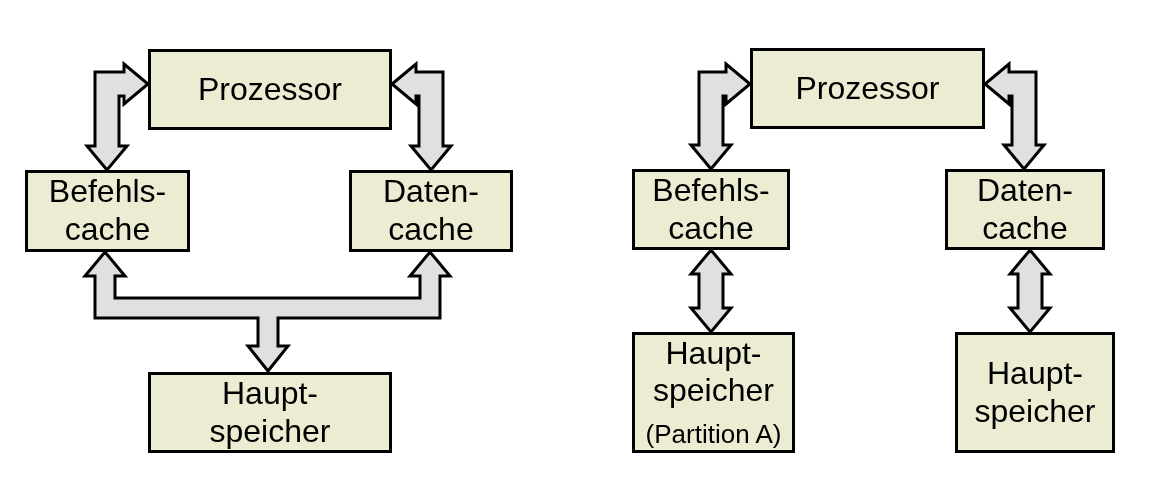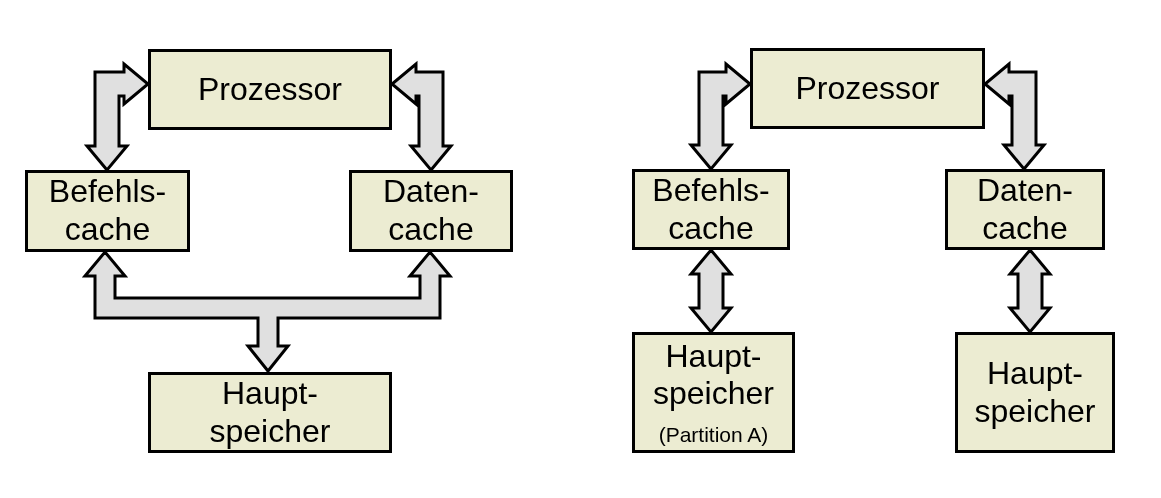--- a/index.html
+++ b/index.html
@@ -32,21 +32,21 @@
     display: flex;
     flex-direction: column;
     align-items: center;
     justify-content: center;
     text-align: left;
     font-size: 32px;
     line-height: 1.18;
     z-index: 2;
   }
   .box .line { display: block; white-space: nowrap; }
-  .box .sub  { display: block; font-size: 21px; line-height: 1.2; margin-top: 9px; white-space: nowrap; }
+  .box .sub  { display: block; font-size: 26px; line-height: 1.2; margin-top: 9px; white-space: nowrap; }
 
   
   .proc-l   { left: 148px; top:  49px; width: 244px; height: 81px; }
   .icache-l { left:  25px; top: 170px; width: 165px; height: 82px; }
   .dcache-l { left: 349px; top: 170px; width: 164px; height: 82px; }
   .mem-l    { left: 148px; top: 372px; width: 244px; height: 81px; }
 
   
   .proc-r   { left: 750px; top:  48px; width: 235px; height: 81px; }
   .icache-r { left: 632px; top: 169px; width: 158px; height: 81px; }

